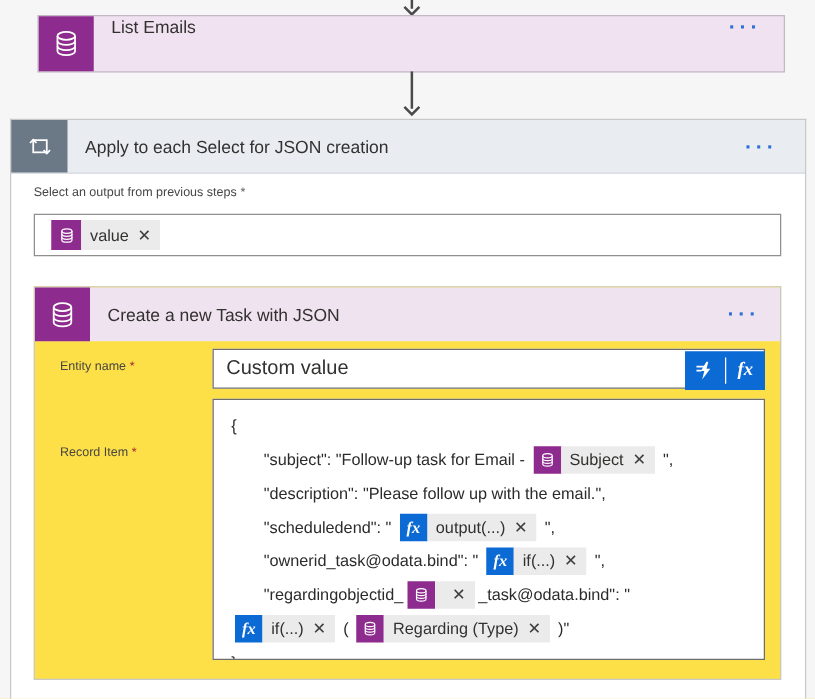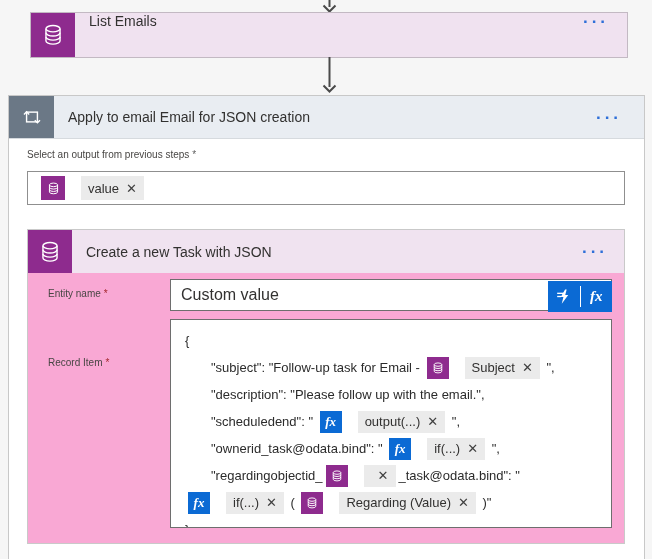--- a/index.html
+++ b/index.html
@@ -28,29 +28,29 @@
   .scope-header{display:flex;align-items:center;height:42px;background:#E9EDF2;border-bottom:1px solid #D6DADE;cursor:pointer;}
   .scope-header .dots{margin-right:18px;}
   .scope-body{position:relative;}
   .field-label{position:absolute;font-size:10px;color:#484644;white-space:nowrap;}
   .req-dark{color:#5F5F5F;margin-left:3px;}
   .req-red{color:#A4262C;margin-left:3px;}
   .output-label{left:18px;top:10px;}
   .token-box{position:absolute;left:18px;top:32px;width:598px;height:34px;background:#fff;
              border:1px solid #8F8F8F;box-sizing:border-box;display:flex;align-items:center;padding-left:10px;}
   
-  .tok{display:inline-flex;align-items:stretch;height:24px;margin:0 3px;cursor:default;gap:16px;}
+  .tok{display:inline-flex;align-items:stretch;height:24px;margin:0 3px;cursor:default;}
   .tok .sq{width:24px;display:flex;align-items:center;justify-content:center;background:#8E2B8E;}
   .tok .sq.fx{background:#0B6AD4;color:#fff;font-family:"Liberation Serif",serif;font-style:italic;font-weight:700;font-size:13px;}
   .tok .lbl{background:#EBEBEB;display:flex;align-items:center;padding:0 7px;font-size:13px;color:#323130;white-space:pre;}
   .tok .x{margin-left:7px;font-size:13px;color:#3F3F3F;cursor:pointer;line-height:1;}
   .tok.small{height:22px;}
   .tok.small .sq{width:22px;}
   
-  .task-card{position:absolute;left:18px;top:90px;width:598px;height:315px;background:#f9a8d4;
+  .task-card{position:absolute;left:18px;top:90px;width:598px;height:315px;background:#fde047;
              border:1px solid #C9C9C9;box-sizing:border-box;}
   .task-header{display:flex;align-items:center;height:43px;background:#F0E3F0;cursor:pointer;}
   .task-header .dots{margin-right:12px;}
   .task-body{position:relative;}
   .lbl-entity{left:20px;top:15px;}
   .lbl-record{left:20px;top:58px;margin-top:26px;}
   .entity-input{position:absolute;left:142px;top:6px;width:442px;height:32px;box-sizing:border-box;
                 border:1px solid #6E6E6E;background:#fff;font-size:16px;color:#323130;padding:0 70px 0 10px;
                 font-family:"Liberation Sans",sans-serif;outline:none;}
   .btn-group{position:absolute;left:520px;top:8px;width:64px;height:31px;display:flex;background:#0B6AD4;}
@@ -96,21 +96,21 @@
 
 <div class="scope">
   <div class="scope-header">
     <div class="icon-sq slate-sq">
       <svg width="26" height="26" viewBox="0 0 24 24">
         <rect x="7" y="7.5" width="10" height="9" fill="none" stroke="#fff" stroke-width="1.3"></rect>
         <polyline points="4.6,9.6 7,7.2 9.4,9.6" fill="none" stroke="#fff" stroke-width="1.3"></polyline>
         <polyline points="14.6,14.9 17,17.3 19.4,14.9" fill="none" stroke="#fff" stroke-width="1.3"></polyline>
       </svg>
     </div>
-    <span class="card-title">Apply to email Email for JSON creation</span>
+    <span class="card-title">Apply to each Select for JSON creation</span>
     <span class="dots">···</span>
   </div>
 
   <div class="scope-body">
     <div class="field-label output-label">
       <span>Select an output from previous steps</span><span class="req-dark">*</span>
     </div>
 
     <div class="token-box">
       <span class="tok">
@@ -249,21 +249,21 @@
             <span class="tok small">
               <span class="sq">
                 <svg width="14" height="14" viewBox="0 0 24 24">
                   <ellipse cx="12" cy="6.2" rx="6.5" ry="2.9" fill="none" stroke="#fff" stroke-width="1.6"></ellipse>
                   <path d="M5.5 6.2 v11.3 a6.5 2.9 0 0 0 13 0 v-11.3" fill="none" stroke="#fff" stroke-width="1.6"></path>
                   <path d="M5.5 10 a6.5 2.9 0 0 0 13 0" fill="none" stroke="#fff" stroke-width="1.6"></path>
                   <path d="M5.5 13.8 a6.5 2.9 0 0 0 13 0" fill="none" stroke="#fff" stroke-width="1.6"></path>
                 </svg>
               </span>
               <span class="lbl">
-                <span>Regarding (Value)</span>
+                <span>Regarding (Type)</span>
                 <span class="x">✕</span>
               </span>
             </span>
             <span class="seg"> )"</span>
           </div>
 
           <div class="json-line">
             <span class="seg">}</span>
           </div>
         </div>

